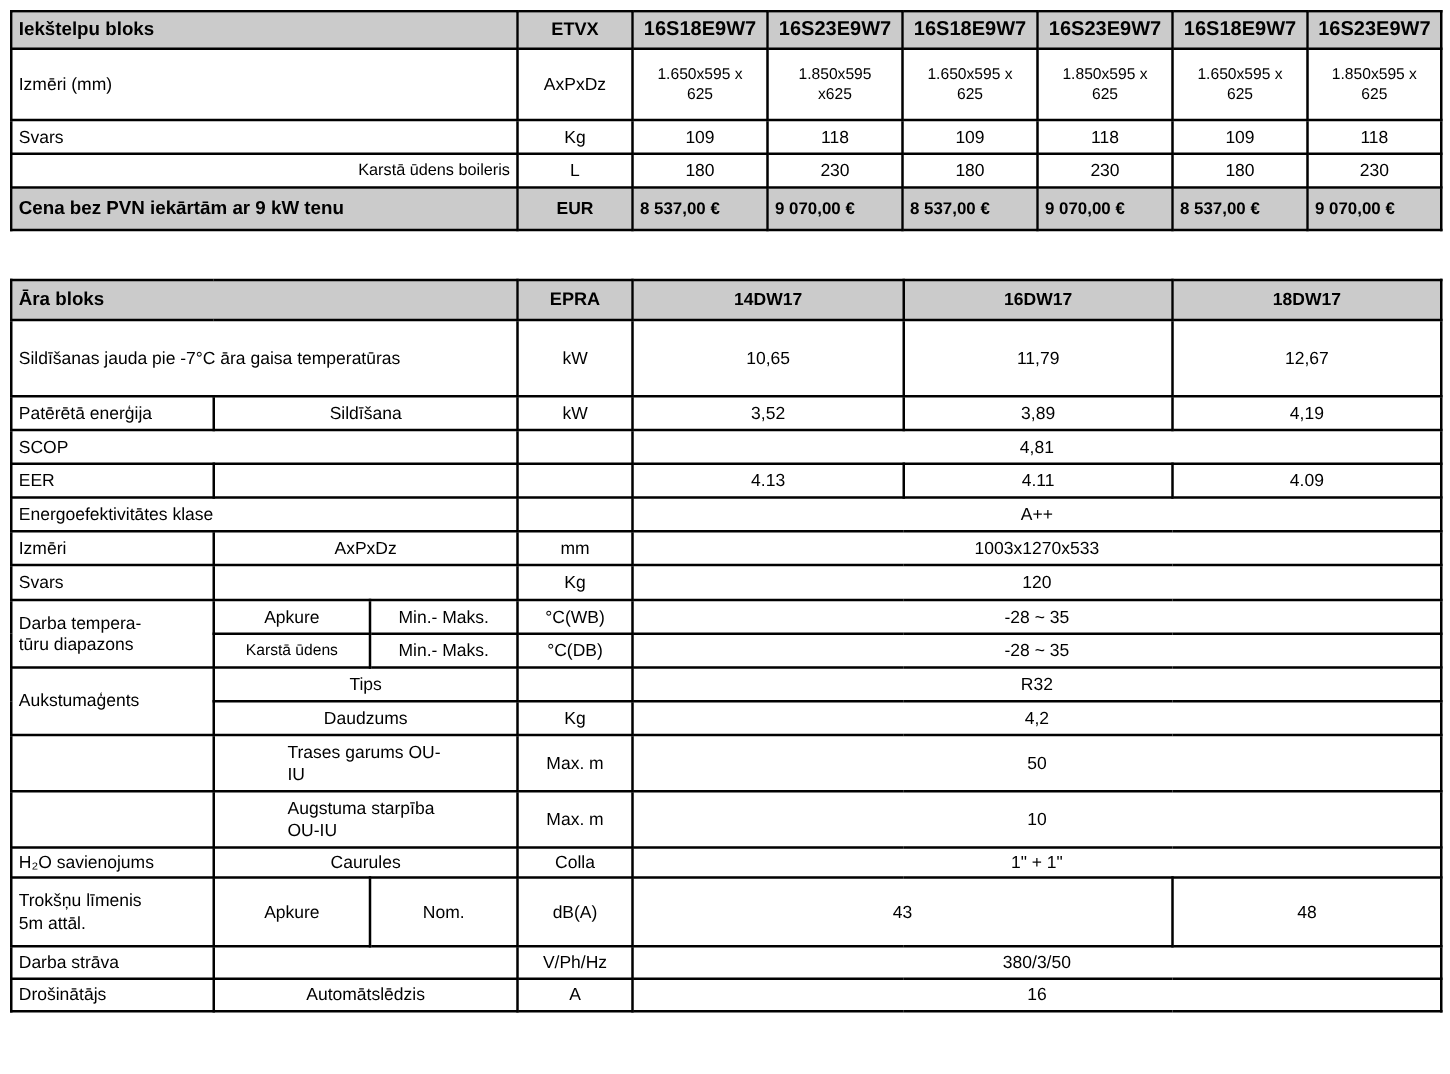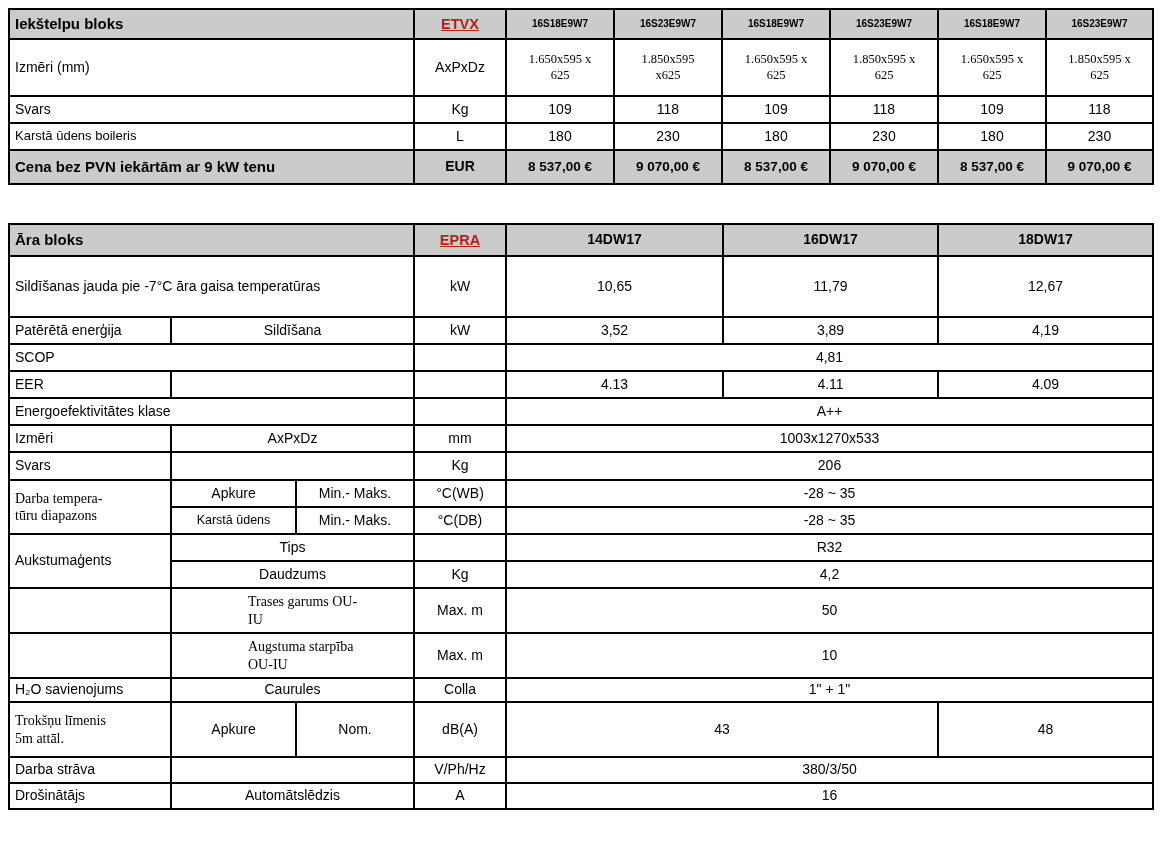--- a/index.html
+++ b/index.html
@@ -4,29 +4,29 @@
 <style>
   html,body{margin:0;padding:0;background:#ffffff;}
   body{width:1160px;height:859px;font-family:"Liberation Sans",sans-serif;color:#000;}
   .wrap{padding:8px 8px 0 8px;}
   table{border-collapse:collapse;table-layout:fixed;width:1144px;}
   td{border:2px solid #000;vertical-align:middle;padding:1px 5px;font-size:14px;line-height:1.25;overflow:hidden;}
   .grey{background:#cbcbcb;}
   .b{font-weight:bold;}
   .c{text-align:center;padding:1px 2px;}
   .l{text-align:left;}
-  .pre{white-space:pre-line;font-family:Liberation Serif, serif;}
-  .sm{font-size:13px;}
+  .pre{white-space:pre-line;}
+  .sm{font-size:13px;text-align:right;}
   .md{font-size:12.5px;}
-  .xs{font-size:10px;margin-left:44px;}
+  .xs{font-size:16px;margin-left:44px;}
   .t15{font-size:15px;}
-  .ind{text-align:left;padding-left:76px;}
-  a.series{color:#b91c1c;font-weight:bold;text-decoration:underline;cursor:pointer;font-size:14.5px;}
+  .ind{text-align:left;padding-left:58px;}
+  a.series{color:#000000;font-weight:bold;cursor:pointer;font-size:14.5px;}
   .t2{margin-top:38px;}
-  .pricecell{font-size:13.5px;font-weight:bold;text-align:center;}
+  .pricecell{font-size:13.5px;font-weight:bold;text-align:left;}
 </style>
 </head>
 <body>
 
 <div class="wrap">
 
   <table class="t1">
     <colgroup>
       <col style="width:405px">
         <col style="width:92px">
@@ -151,21 +151,21 @@
     <tr style="height:27px">
       <td class="l">Izmēri</td>
       <td class="c" colspan="2">AxPxDz</td>
       <td class="c">mm</td>
       <td class="c" colspan="3">1003x1270x533</td>
     </tr>
     <tr style="height:28px">
       <td class="l">Svars</td>
       <td colspan="2"></td>
       <td class="c">Kg</td>
-      <td class="c" colspan="3">206</td>
+      <td class="c" colspan="3">120</td>
     </tr>
     <tr style="height:27px">
       <td class="l pre" rowspan="2">Darba tempera-
 tūru diapazons</td>
       <td class="c">Apkure</td>
       <td class="c">Min.- Maks.</td>
       <td class="c">°C(WB)</td>
       <td class="c" colspan="3">-28 ~ 35</td>
     </tr>
     <tr style="height:27px">

